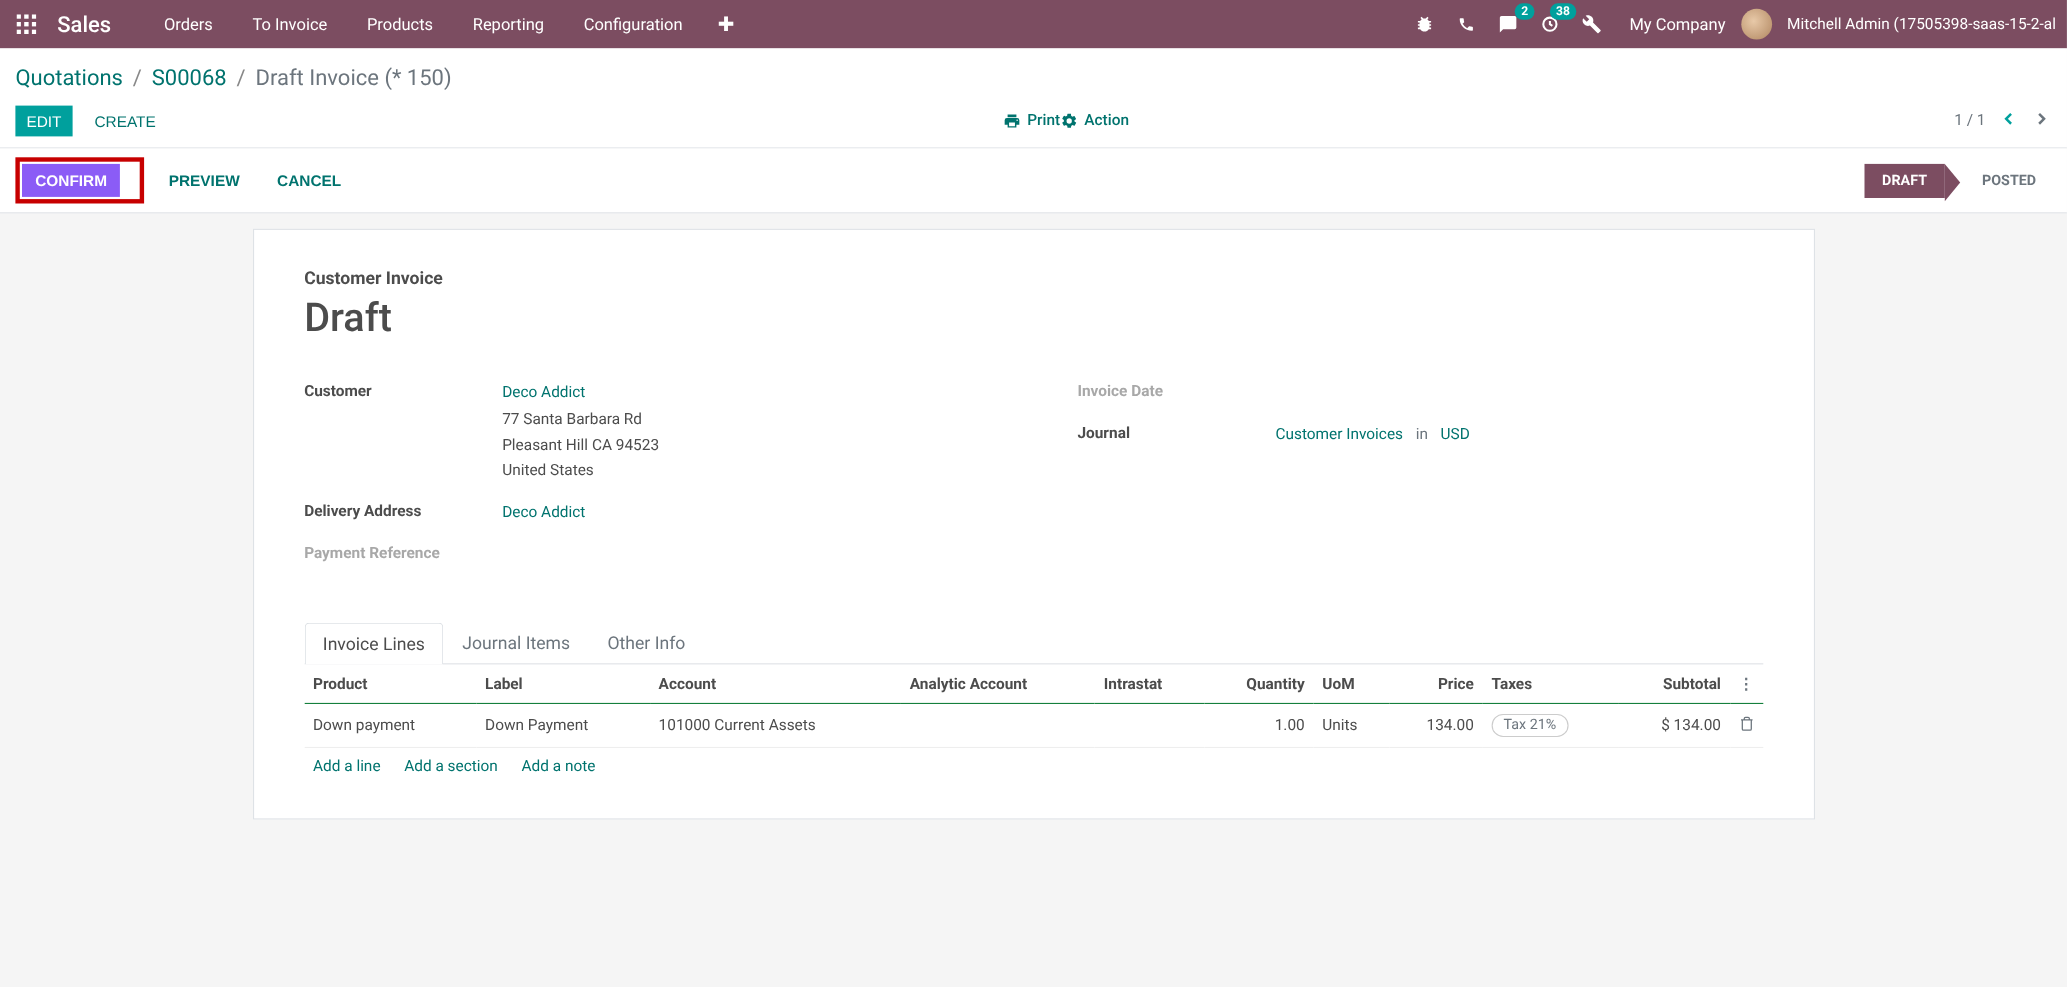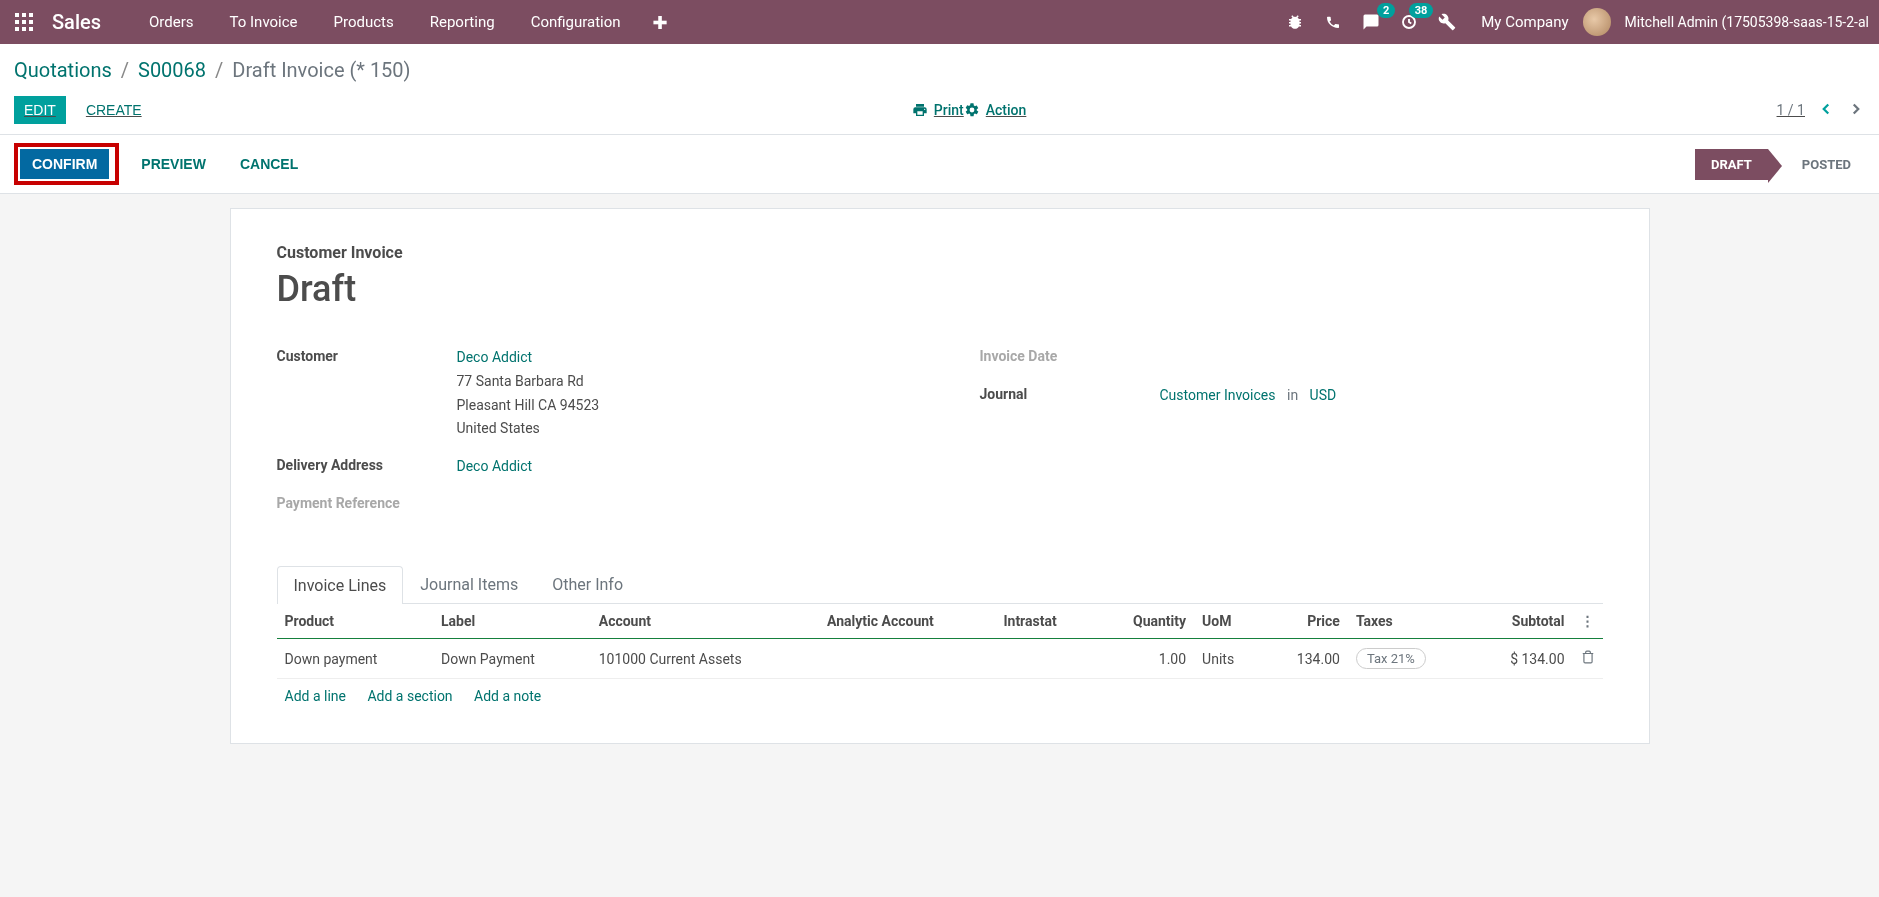--- a/index.html
+++ b/index.html
@@ -88,21 +88,20 @@
   font-size: 20px;
   margin-bottom: 14px;
 }
 .breadcrumb .bc-link { color: #00736e; cursor: pointer;}
 .breadcrumb .bc-sep { color: #888; margin: 0 4px;}
 .breadcrumb .bc-current { color: #6c757d; }
 .cp-row {
   display: flex;
   align-items: center;
   padding-bottom: 10px;
-  text-decoration: underline;
 }
 .btn {
   border: none;
   padding: 6px 10px;
   font-size: 14px;
   font-weight: 500;
   cursor: pointer;
   margin-right: 10px;
   text-transform: uppercase;
 }
@@ -130,21 +129,21 @@
 }
 .status-btn {
   border: none;
   padding: 7px 12px;
   font-size: 14px;
   font-weight: 600;
   cursor: pointer;
   text-transform: uppercase;
   margin-right: 10px;
 }
-.status-btn.confirm { background: #0369a1; color: #fff; margin-right: 4px;}
+.status-btn.confirm { background: #8b5cf6; color: #fff; margin-right: 16px;}
 .status-btn.link { background: transparent; color: #00736e; }
 .status-right { margin-left: auto; display: flex; align-items: center;}
 .status-arrow {
   background: #7c4d61;
   color: #fff;
   padding: 8px 16px;
   font-size: 13px;
   font-weight: 700;
   position: relative;
 }

